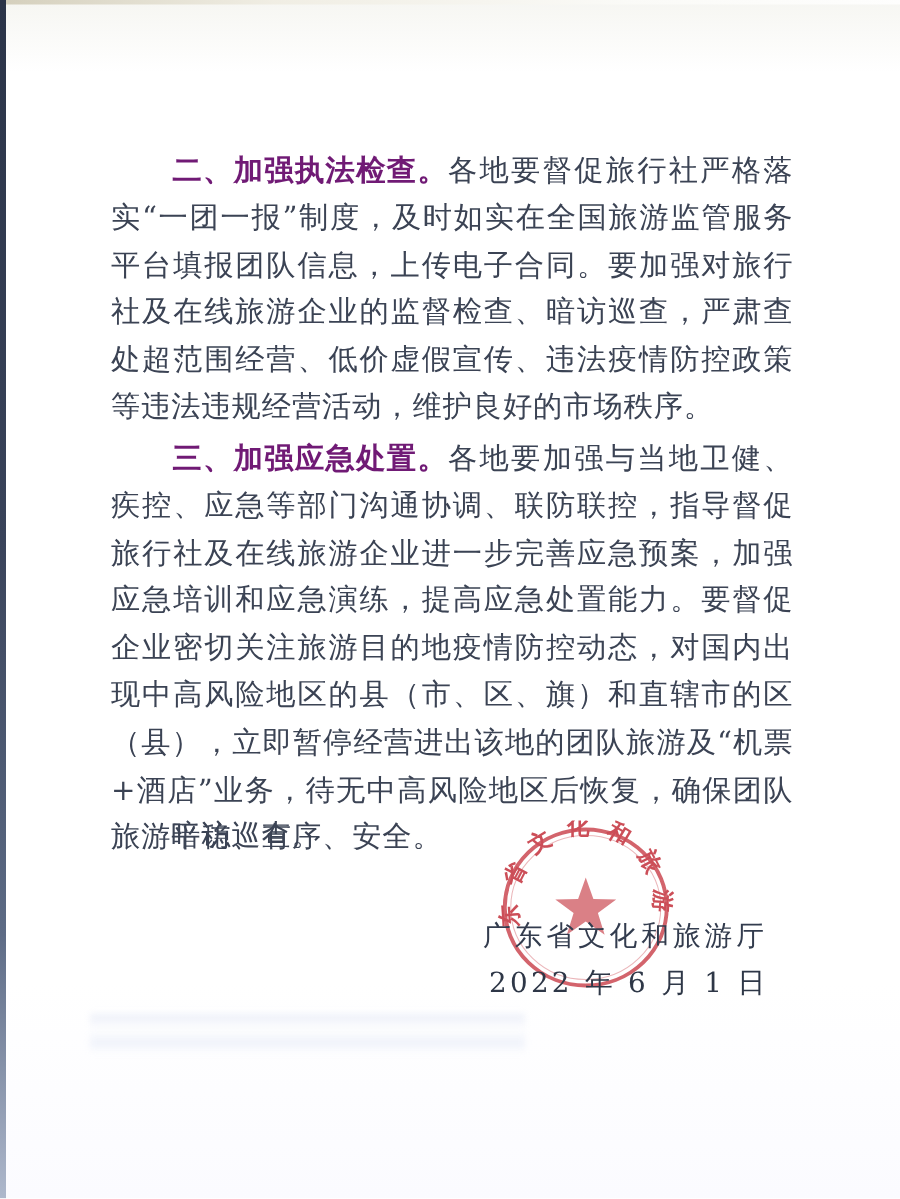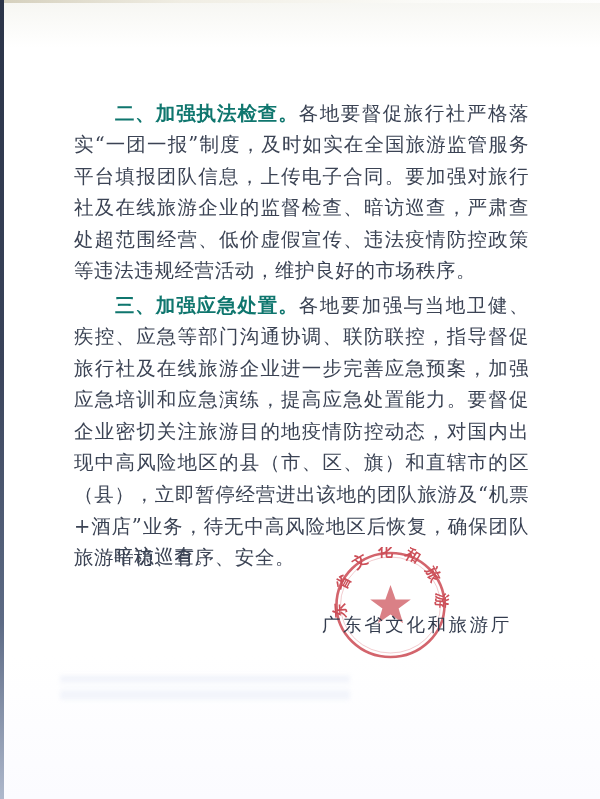--- a/index.html
+++ b/index.html
@@ -74,21 +74,21 @@
     line-height: 31.6px;
     color: #3b4354;
     letter-spacing: .6px;
     text-align: justify;
     text-justify: inter-character;
     font-family: "DejaVu Serif", "Liberation Serif", serif;
   }
 
   .para .lead {
     font-weight: bold;
-    color: #0f766e;
+    color: #701a75;
     font-family: "DejaVu Sans", "Liberation Sans", sans-serif;
     letter-spacing: 0;
   }
 
   .p-sec2 { top: 78px; }
   .p-sec3 { top: 270px; }
   .p-close { top: 521px; }
 
   .indent { display: inline-block; width: 40px; }
 
@@ -162,18 +162,19 @@
         <ellipse cx="59.5" cy="58" rx="50" ry="48" fill="none" stroke="#cf5059" stroke-width="0.7" opacity=".45"></ellipse>
         <polygon points="59.5,38 64.6,52.4 79.8,52.6 67.6,61.6 72.1,76.2 59.5,67.4 46.9,76.2 51.4,61.6 39.2,52.6 54.4,52.4" fill="#c8404a" opacity=".72"></polygon>
         <text class="seal-char">
           <textPath href="#sealArc" startOffset="50%" text-anchor="middle" letter-spacing="10">广东省文化和旅游厅</textPath>
         </text>
       </svg>
     </div>
 
     <div class="signature-block">
       <div class="sign-org">广东省文化和旅游厅</div>
+      <div class="sign-date">2022 年 6 月 1 日</div>
     </div>
 
   </div>
 
   <div class="scan-smudge"></div>
 </div>
 
 </body></html>

